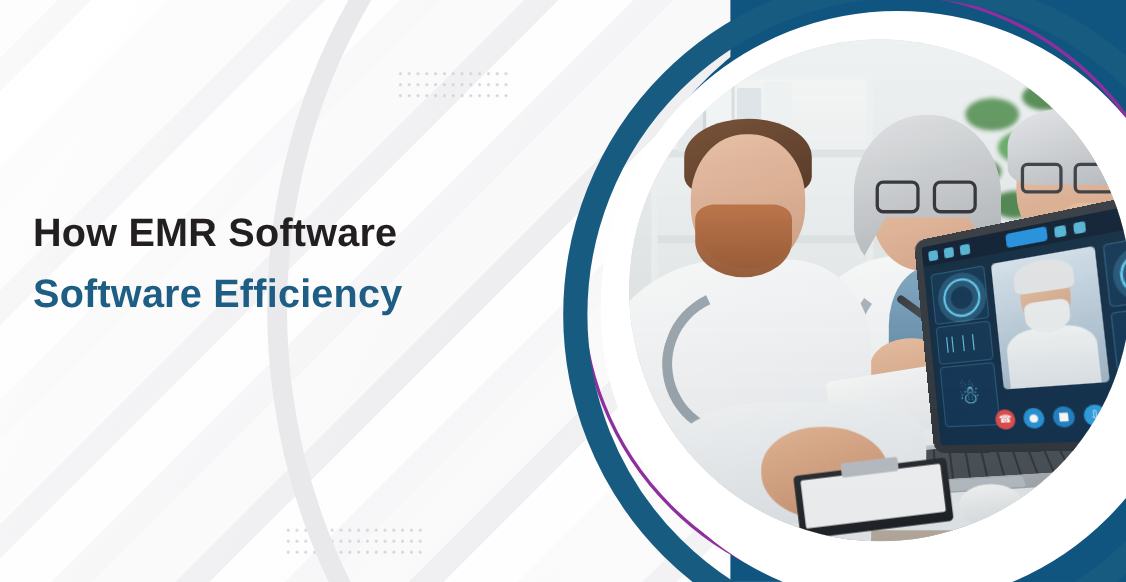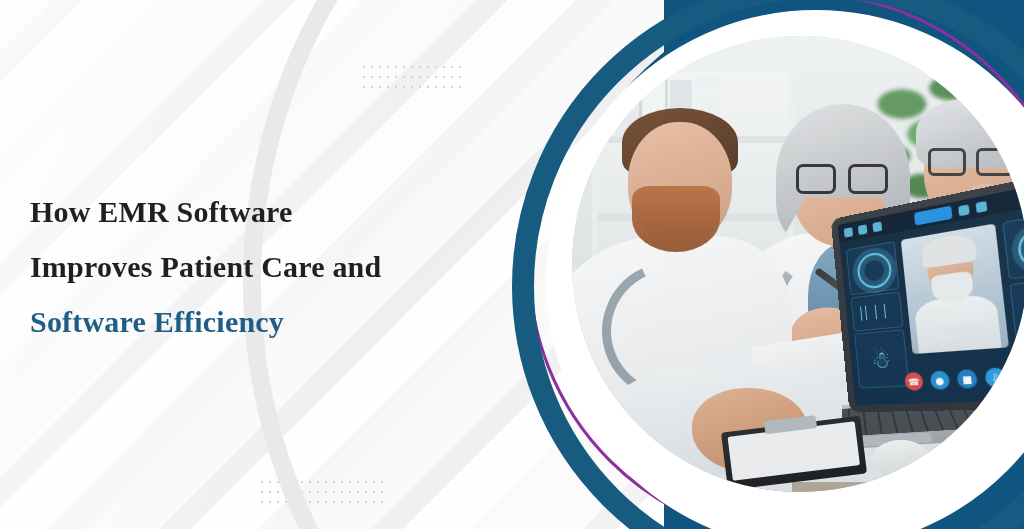--- a/index.html
+++ b/index.html
@@ -405,23 +405,23 @@
     position:absolute;inset:0;
     background:linear-gradient(180deg,rgba(255,255,255,.10),rgba(0,0,0,.05));
     pointer-events:none;
   }
 
   
   #headline{
     position:absolute;left:30px;top:184px;width:450px;
   }
   .hl{
-    font-family:Liberation Serif, serif;
+    font-family:Liberation Sans, sans-serif;
     font-weight:bold;
-    font-size:30px;
+    font-size:36px;
     line-height:55px;
     letter-spacing:.2px;
     color:#231f20;
     white-space:nowrap;
   }
   .hl.accent{ color:#1e5e84; }
 </style>
 </head>
 <body>
 
@@ -542,17 +542,16 @@
       <span class="clip-clip"></span>
     </div>
     <div class="mouse"></div>
     <div class="phone"></div>
 
     <div class="photo-soft"></div>
   </div>
 
   <div id="headline">
     <div class="hl">How EMR Software</div>
-    <div class="hl">Improves Patient Care and</div>
     <div class="hl accent">Software Efficiency</div>
   </div>
 
 </div>
 
 </body></html>

